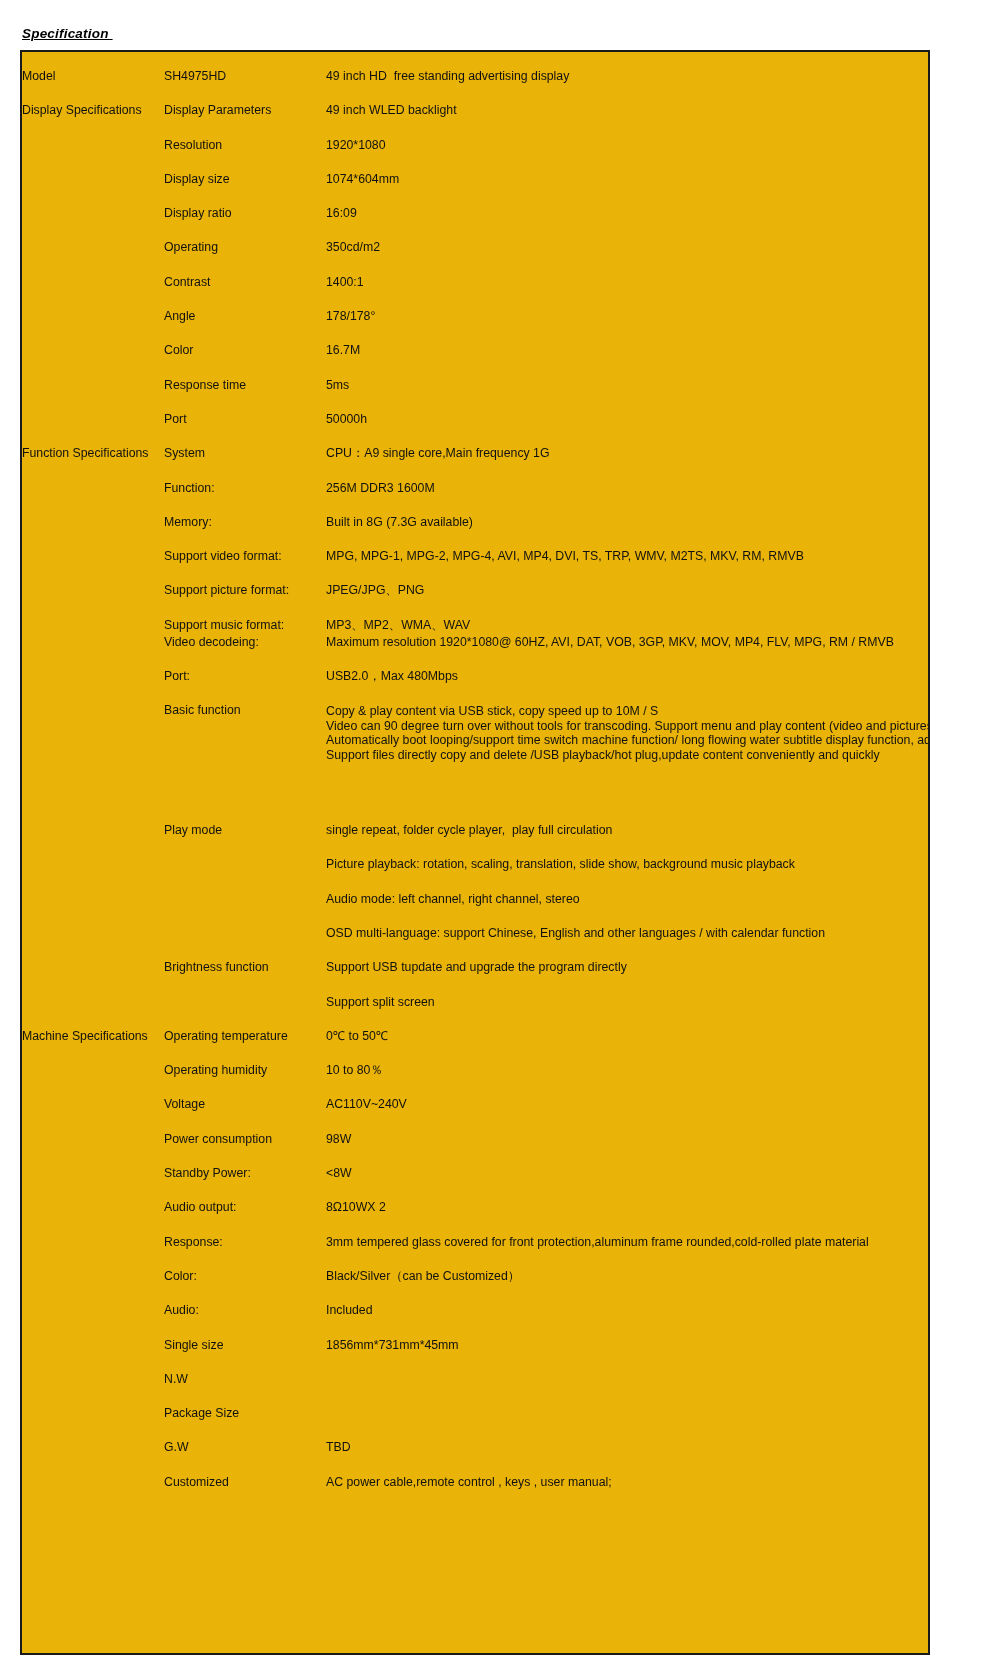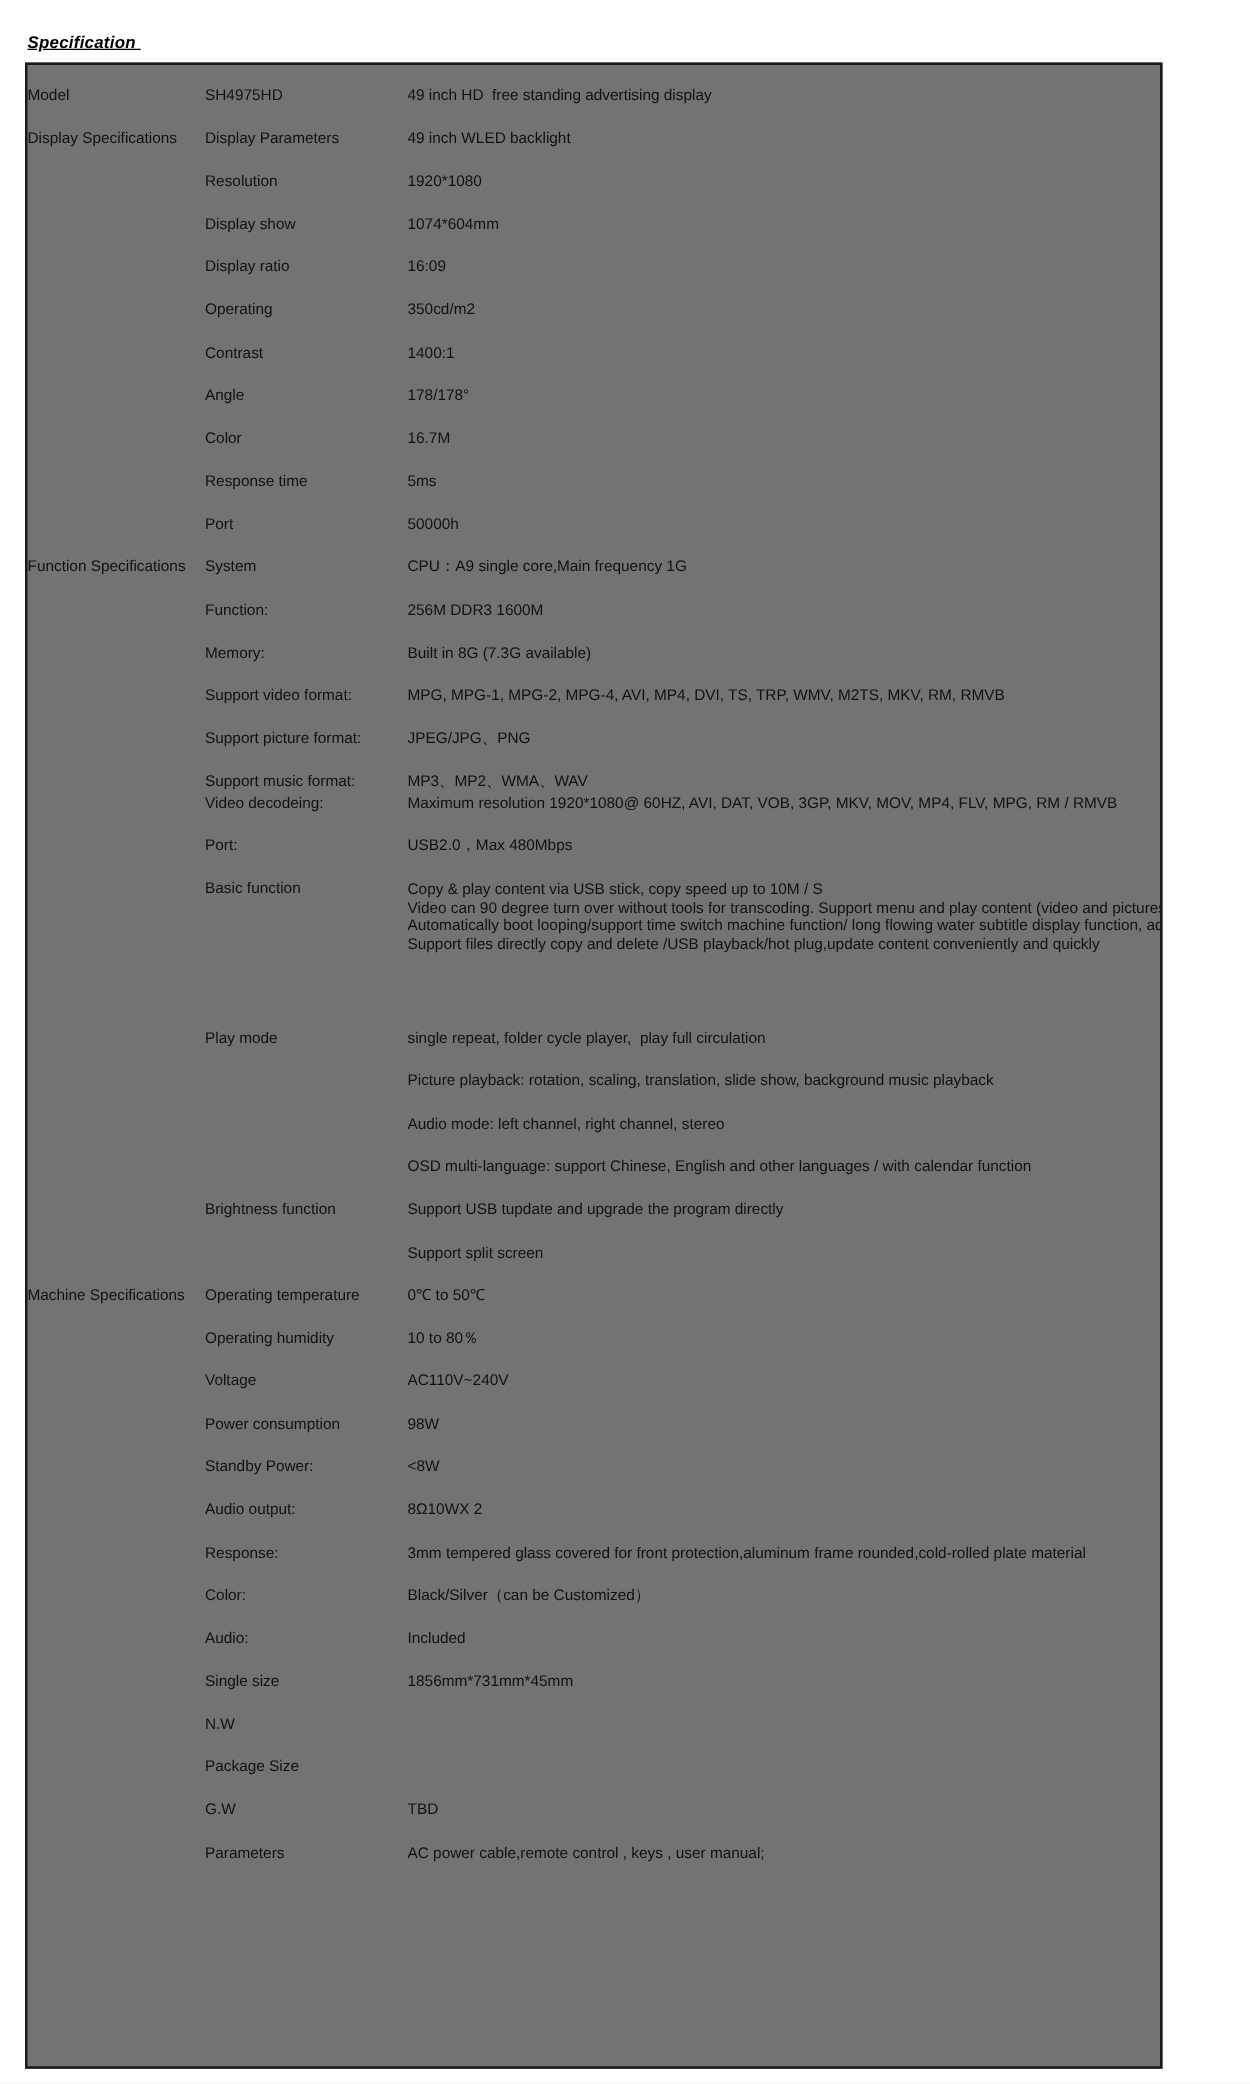--- a/index.html
+++ b/index.html
@@ -35,21 +35,21 @@
   .spec-frame {
     position: absolute;
     left: 20px;
     top: 50px;
     width: 910px;
     height: 1605px;
     border: 2px solid #1a1a1a;
     border-right: 2px solid #1a1a1a;
     box-sizing: border-box;
     overflow: hidden;
-    background: #737373;
+    background: #eab308;
   }
   .spec-table {
     position: absolute;
     left: 0;
     top: 0;
     width: 1190px;
     border-collapse: collapse;
     table-layout: fixed;
   }
   .spec-table td {
@@ -117,21 +117,21 @@
             </td>
             <td class="col-val cell-pad-val">
               <span class="txt">1920*1080</span>
             </td>
           </tr>
           <tr style="height: 34.3px;">
             <td class="col-cat cell-pad-cat">
               <span class="txt"></span>
             </td>
             <td class="col-param cell-pad-param">
-              <span class="txt">Display show</span>
+              <span class="txt">Display size</span>
             </td>
             <td class="col-val cell-pad-val">
               <span class="txt">1074*604mm</span>
             </td>
           </tr>
           <tr style="height: 34.3px;">
             <td class="col-cat cell-pad-cat">
               <span class="txt"></span>
             </td>
             <td class="col-param cell-pad-param">
@@ -516,21 +516,21 @@
             </td>
             <td class="col-val cell-pad-val">
               <span class="txt">TBD</span>
             </td>
           </tr>
           <tr style="height: 34.3px;">
             <td class="col-cat cell-pad-cat">
               <span class="txt"></span>
             </td>
             <td class="col-param cell-pad-param">
-              <span class="txt">Parameters</span>
+              <span class="txt">Customized</span>
             </td>
             <td class="col-val cell-pad-val">
               <span class="txt">AC power cable,remote control , keys , user manual;</span>
             </td>
           </tr>
         </tbody>
     </table>
   </div>
 
 </div>

